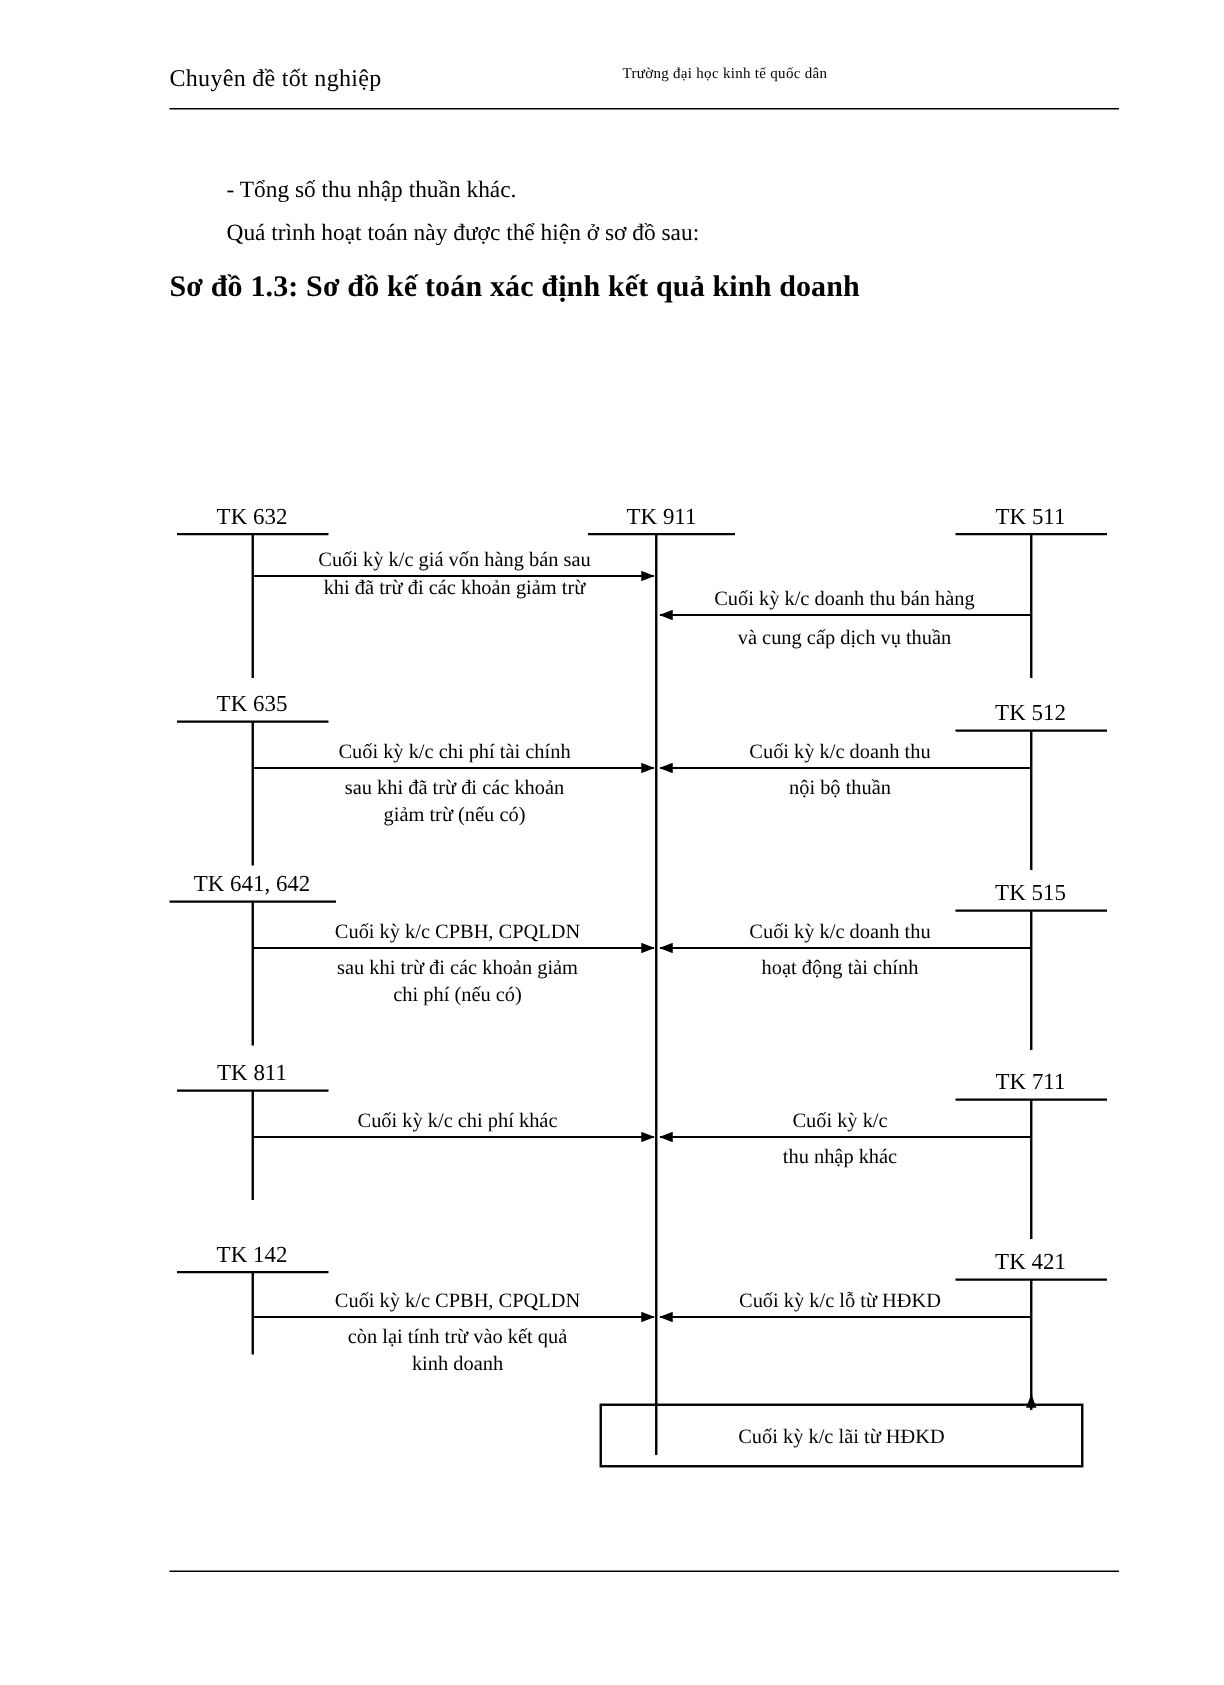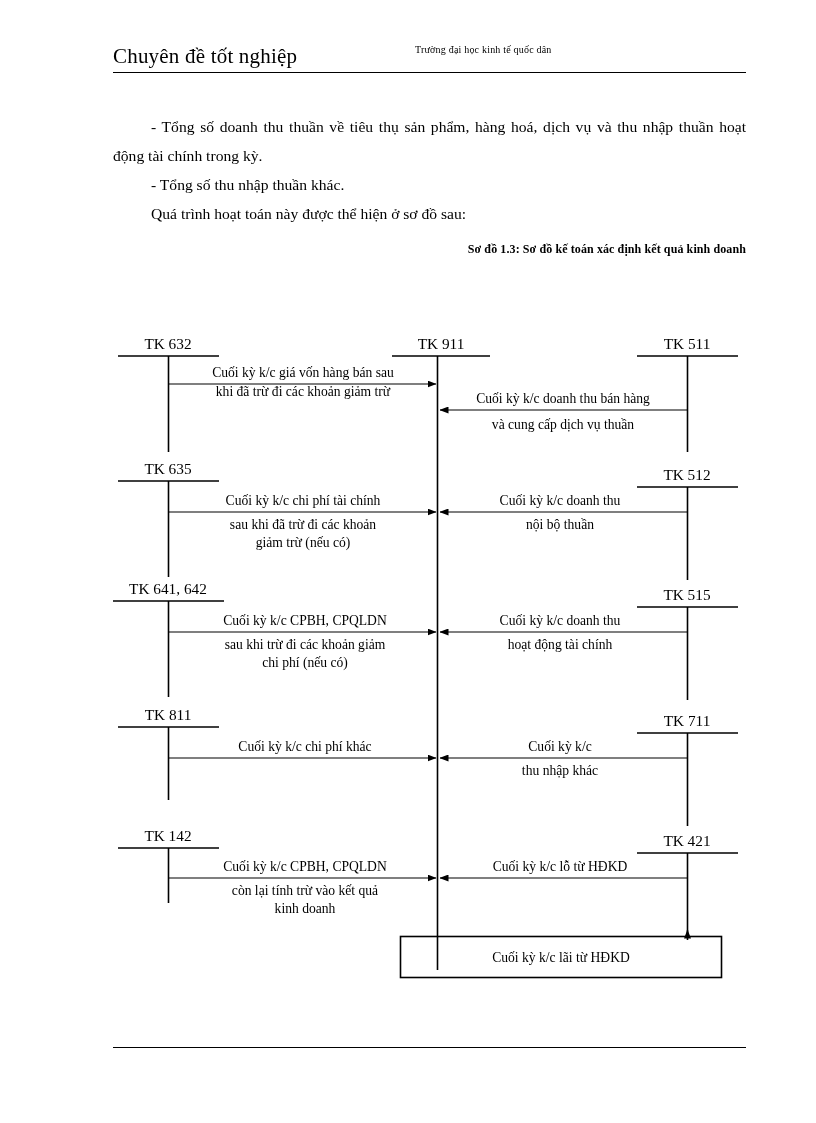--- a/index.html
+++ b/index.html
@@ -27,21 +27,21 @@
   .header {
     position: absolute;
     left: 113px;
     top: 44px;
     width: 633px;
     height: 28px;
   }
   .header-left {
     position: absolute;
     left: 0; top: 0;
-    font-size: 21px;
+    font-size: 16px;
     letter-spacing: .2px;
     white-space: nowrap;
   }
   .header-right {
     position: absolute;
     left: 302px; top: 0;
     font-size: 10px;
     letter-spacing: .2px;
     white-space: nowrap;
   }
@@ -67,23 +67,23 @@
     text-align: justify;
     text-indent: 38px;
     margin: 0;
   }
   .p-ind {
     text-indent: 38px;
     margin: 0;
   }
   .diagram-title {
     margin: 7px 0 0 0;
-    text-align: right;
+    text-align: left;
     font-weight: bold;
-    font-size: 12px;
+    font-size: 20px;
     letter-spacing: .1px;
   }
 
   
   .diagram {
     position: absolute;
     left: 0;
     top: 330px;
     width: 816px;
     height: 680px;
@@ -141,21 +141,20 @@
 
 <div class="page">
 
   <div class="header">
     <div class="header-left">Chuyên đề tốt nghiệp</div>
     <div class="header-right">Trường đại học kinh tế quốc dân</div>
   </div>
   <div class="header-rule"></div>
 
   <div class="body-text">
-    <p class="p-just">- Tổng số doanh thu thuần về tiêu thụ sản phẩm, hàng hoá, dịch vụ và thu nhập thuần hoạt động tài chính trong kỳ.</p>
     <p class="p-ind">- Tổng số thu nhập thuần khác.</p>
     <p class="p-ind">Quá trình hoạt toán này được thể hiện ở sơ đồ sau:</p>
     <p class="diagram-title">Sơ đồ 1.3: Sơ đồ kế toán xác định kết quả kinh doanh</p>
   </div>
 
   <div class="diagram">
     <svg width="816" height="680" viewBox="0 0 816 680" xmlns="http://www.w3.org/2000/svg">
       <defs>
         <marker id="ar-r" markerWidth="9" markerHeight="7" refX="8.5" refY="3.5" orient="auto" markerUnits="userSpaceOnUse">
           <path d="M0,0 L9,3.5 L0,7 z" fill="#000"></path>

